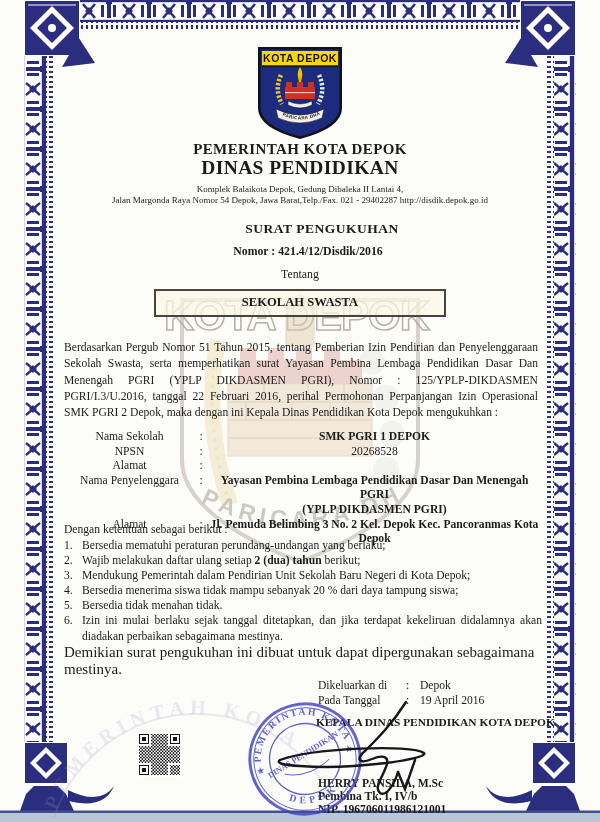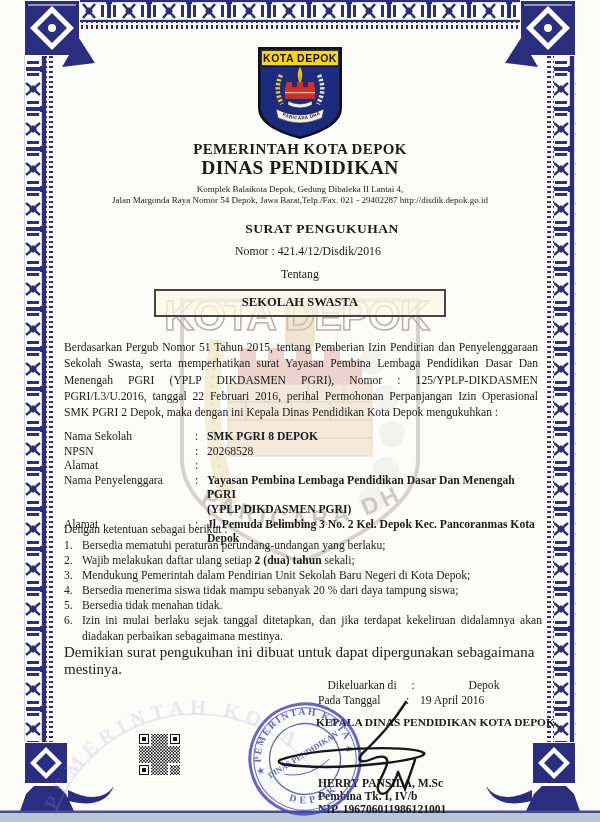--- a/index.html
+++ b/index.html
@@ -9,37 +9,37 @@
   .ctr{left:0;right:0;text-align:center;}
   .z1{z-index:1}.z2{z-index:2}.z3{z-index:3}.z4{z-index:4}
   svg{display:block;}
   
   .gov-title{top:141px;font-weight:bold;font-size:15px;letter-spacing:.4px;}
   .dept-title{top:157px;font-weight:bold;font-size:19.5px;letter-spacing:.4px;}
   .addr{font-size:9px;color:#222;}
   .addr1{top:184px;} .addr2{top:195px;}
   
   .letter-title{top:221px;font-weight:bold;font-size:13.5px;letter-spacing:.5px;margin-left:44px;}
-  .letter-number{top:244px;font-weight:normal;font-size:11.8px;margin-left:16px;}
+  .letter-number{top:244px;font-weight:bold;font-size:11.8px;margin-left:16px;}
   .tentang{top:267px;font-size:11.8px;}
   .subject-box{left:154px;width:280px;top:289px;border:2px solid #45453c;
       background:rgba(252,248,230,.72);text-align:center;font-weight:bold;
       font-size:12.6px;line-height:15.5px;padding:4px 4px;}
   
   .opening{left:64px;width:474px;top:340px;text-align:justify;font-size:11.6px;line-height:16.3px;}
   .fields{left:64px;width:478px;top:430px;font-size:11.6px;line-height:14.6px;}
-  .frow{display:grid;grid-template-columns:131px 12px 1fr;}
+  .frow{display:grid;grid-template-columns:131px 12px 1fr;text-align:center;}
   .fval-b{font-weight:bold;}
   .terms-intro{left:64px;top:523px;font-size:11.6px;}
   .terms{left:64px;width:478px;top:538px;font-size:11.6px;line-height:15.1px;}
   .trow{display:grid;grid-template-columns:18px 1fr;text-align:justify;}
   .closing{left:64px;width:478px;top:644px;font-size:15px;}
   
   .signoff-line{left:318px;font-size:11.6px;display:grid;grid-template-columns:88px 14px auto;width:230px;}
-  .iss1{top:679px;text-align:center;} .iss2{top:694px;}
+  .iss1{top:679px;} .iss2{top:694px;}
   .kepala{left:316px;top:716px;font-weight:bold;font-size:11.4px;}
   .sname{left:318px;top:777px;font-weight:bold;font-size:11.6px;}
   .srank{left:318px;top:790px;font-weight:bold;font-size:11.6px;}
   .snip{left:318px;top:803px;font-weight:bold;font-size:11.6px;}
   .stamp{left:246px;top:700px;width:118px;height:118px;opacity:.82;transform:rotate(-14deg);pointer-events:none;}
   .ghost-stamp{left:40px;top:686px;width:310px;height:134px;opacity:.5;pointer-events:none;}
   .signature{left:272px;top:698px;width:186px;height:106px;pointer-events:none;}
   .qr{left:137px;top:732px;width:45px;height:45px;}
 </style>
 </head>
@@ -197,21 +197,21 @@
   <div class="abs z2 subject-box">
     <div>SEKOLAH SWASTA</div>
   </div>
 
   <p class="abs z2 opening" style="margin:0">Berdasarkan Pergub Nomor 51 Tahun 2015, tentang Pemberian Izin Pendirian dan Penyelenggaraan Sekolah Swasta, serta memperhatikan surat Yayasan Pembina Lembaga Pendidikan Dasar Dan Menengah PGRI (YPLP DIKDASMEN PGRI), Nomor : 125/YPLP-DIKDASMEN PGRI/I.3/U.2016, tanggal 22 Februari 2016, perihal Permohonan Perpanjangan Izin Operasional SMK PGRI 2 Depok, maka dengan ini Kepala Dinas Pendidikan Kota Depok mengukuhkan :</p>
 
   <div class="abs z2 fields">
     <div class="frow">
       <span>Nama Sekolah</span>
       <span>:</span>
-      <span class="fval-b">SMK PGRI 8 DEPOK</span>
+      <span class="fval-b">SMK PGRI 1 DEPOK</span>
     </div>
     <div class="frow">
       <span>NPSN</span>
       <span>:</span>
       <span>20268528</span>
     </div>
     <div class="frow">
       <span>Alamat</span>
       <span>:</span>
     </div>
@@ -232,21 +232,21 @@
 
   <div class="abs z2 terms-intro">Dengan ketentuan sebagai berikut :</div>
 
   <div class="abs z2 terms">
     <div class="trow">
       <span>1.</span>
       <span>Bersedia mematuhi peraturan perundang-undangan yang berlaku;</span>
     </div>
     <div class="trow">
       <span>2.</span>
-      <span><span>Wajib melakukan daftar ulang setiap </span><b>2 (dua) tahun</b><span> sekali;</span></span>
+      <span><span>Wajib melakukan daftar ulang setiap </span><b>2 (dua) tahun</b><span> berikut;</span></span>
     </div>
     <div class="trow">
       <span>3.</span>
       <span>Mendukung Pemerintah dalam Pendirian Unit Sekolah Baru Negeri di Kota Depok;</span>
     </div>
     <div class="trow">
       <span>4.</span>
       <span>Bersedia menerima siswa tidak mampu sebanyak 20 % dari daya tampung siswa;</span>
     </div>
     <div class="trow">

